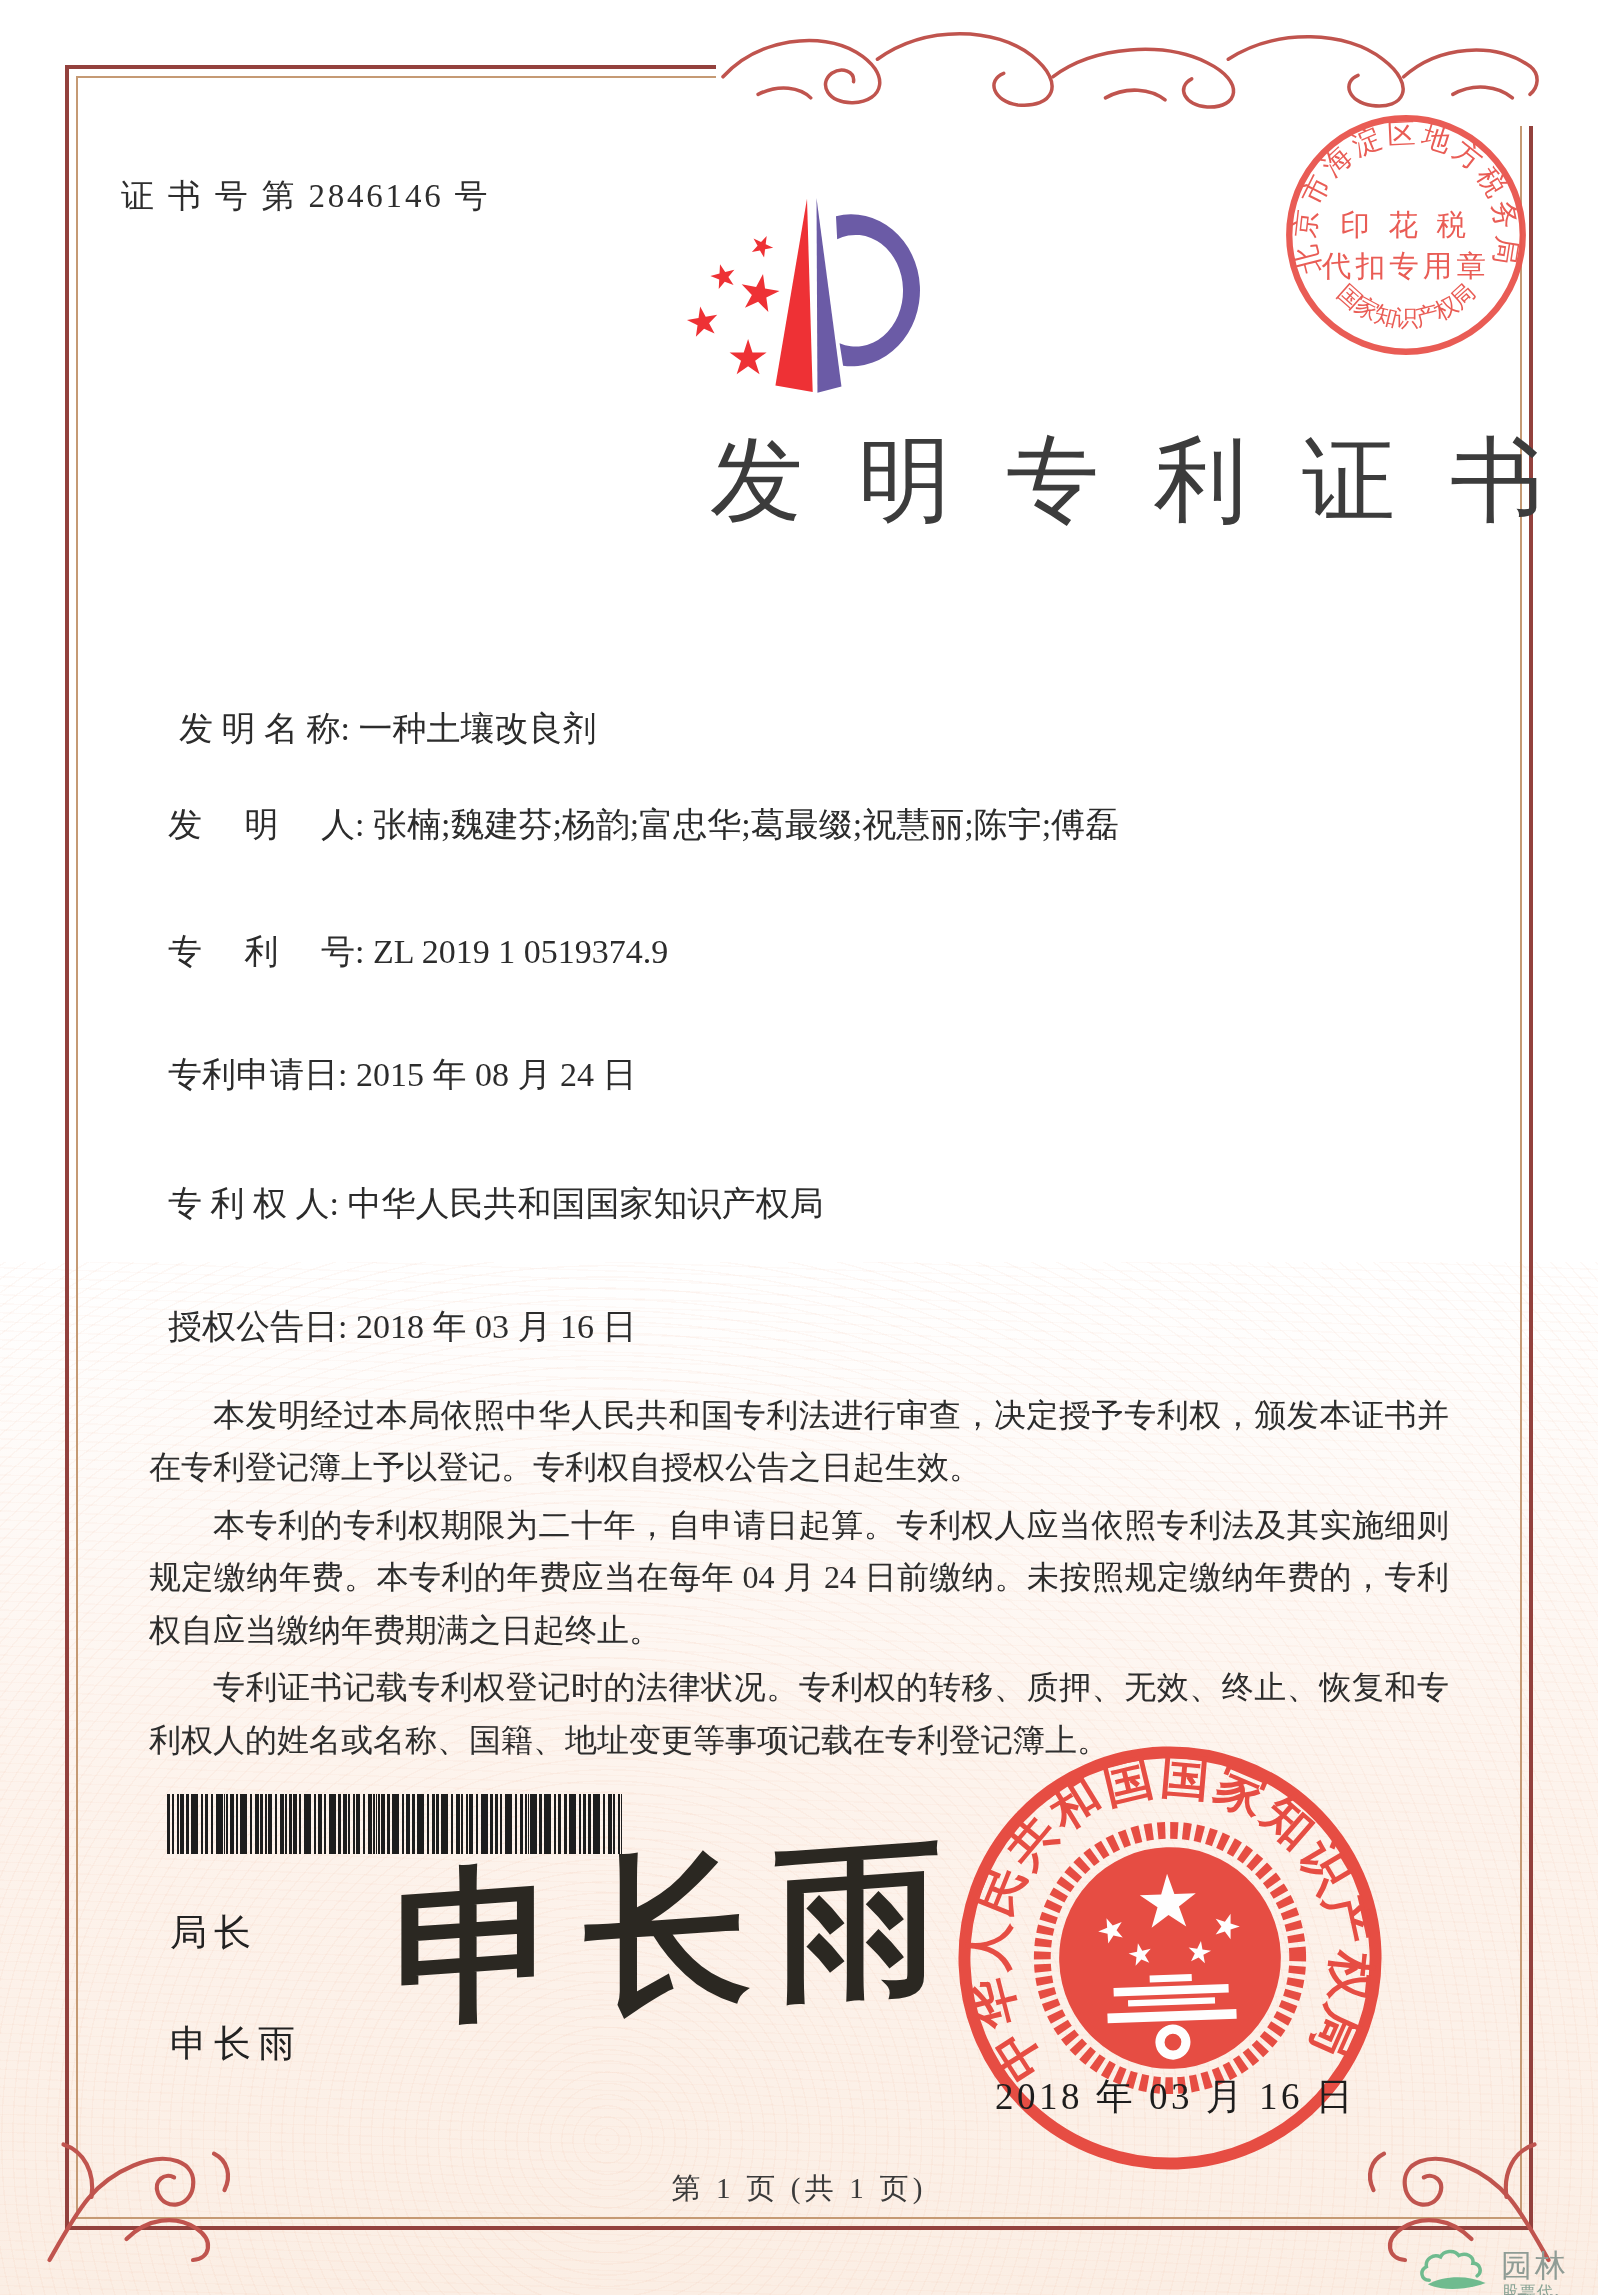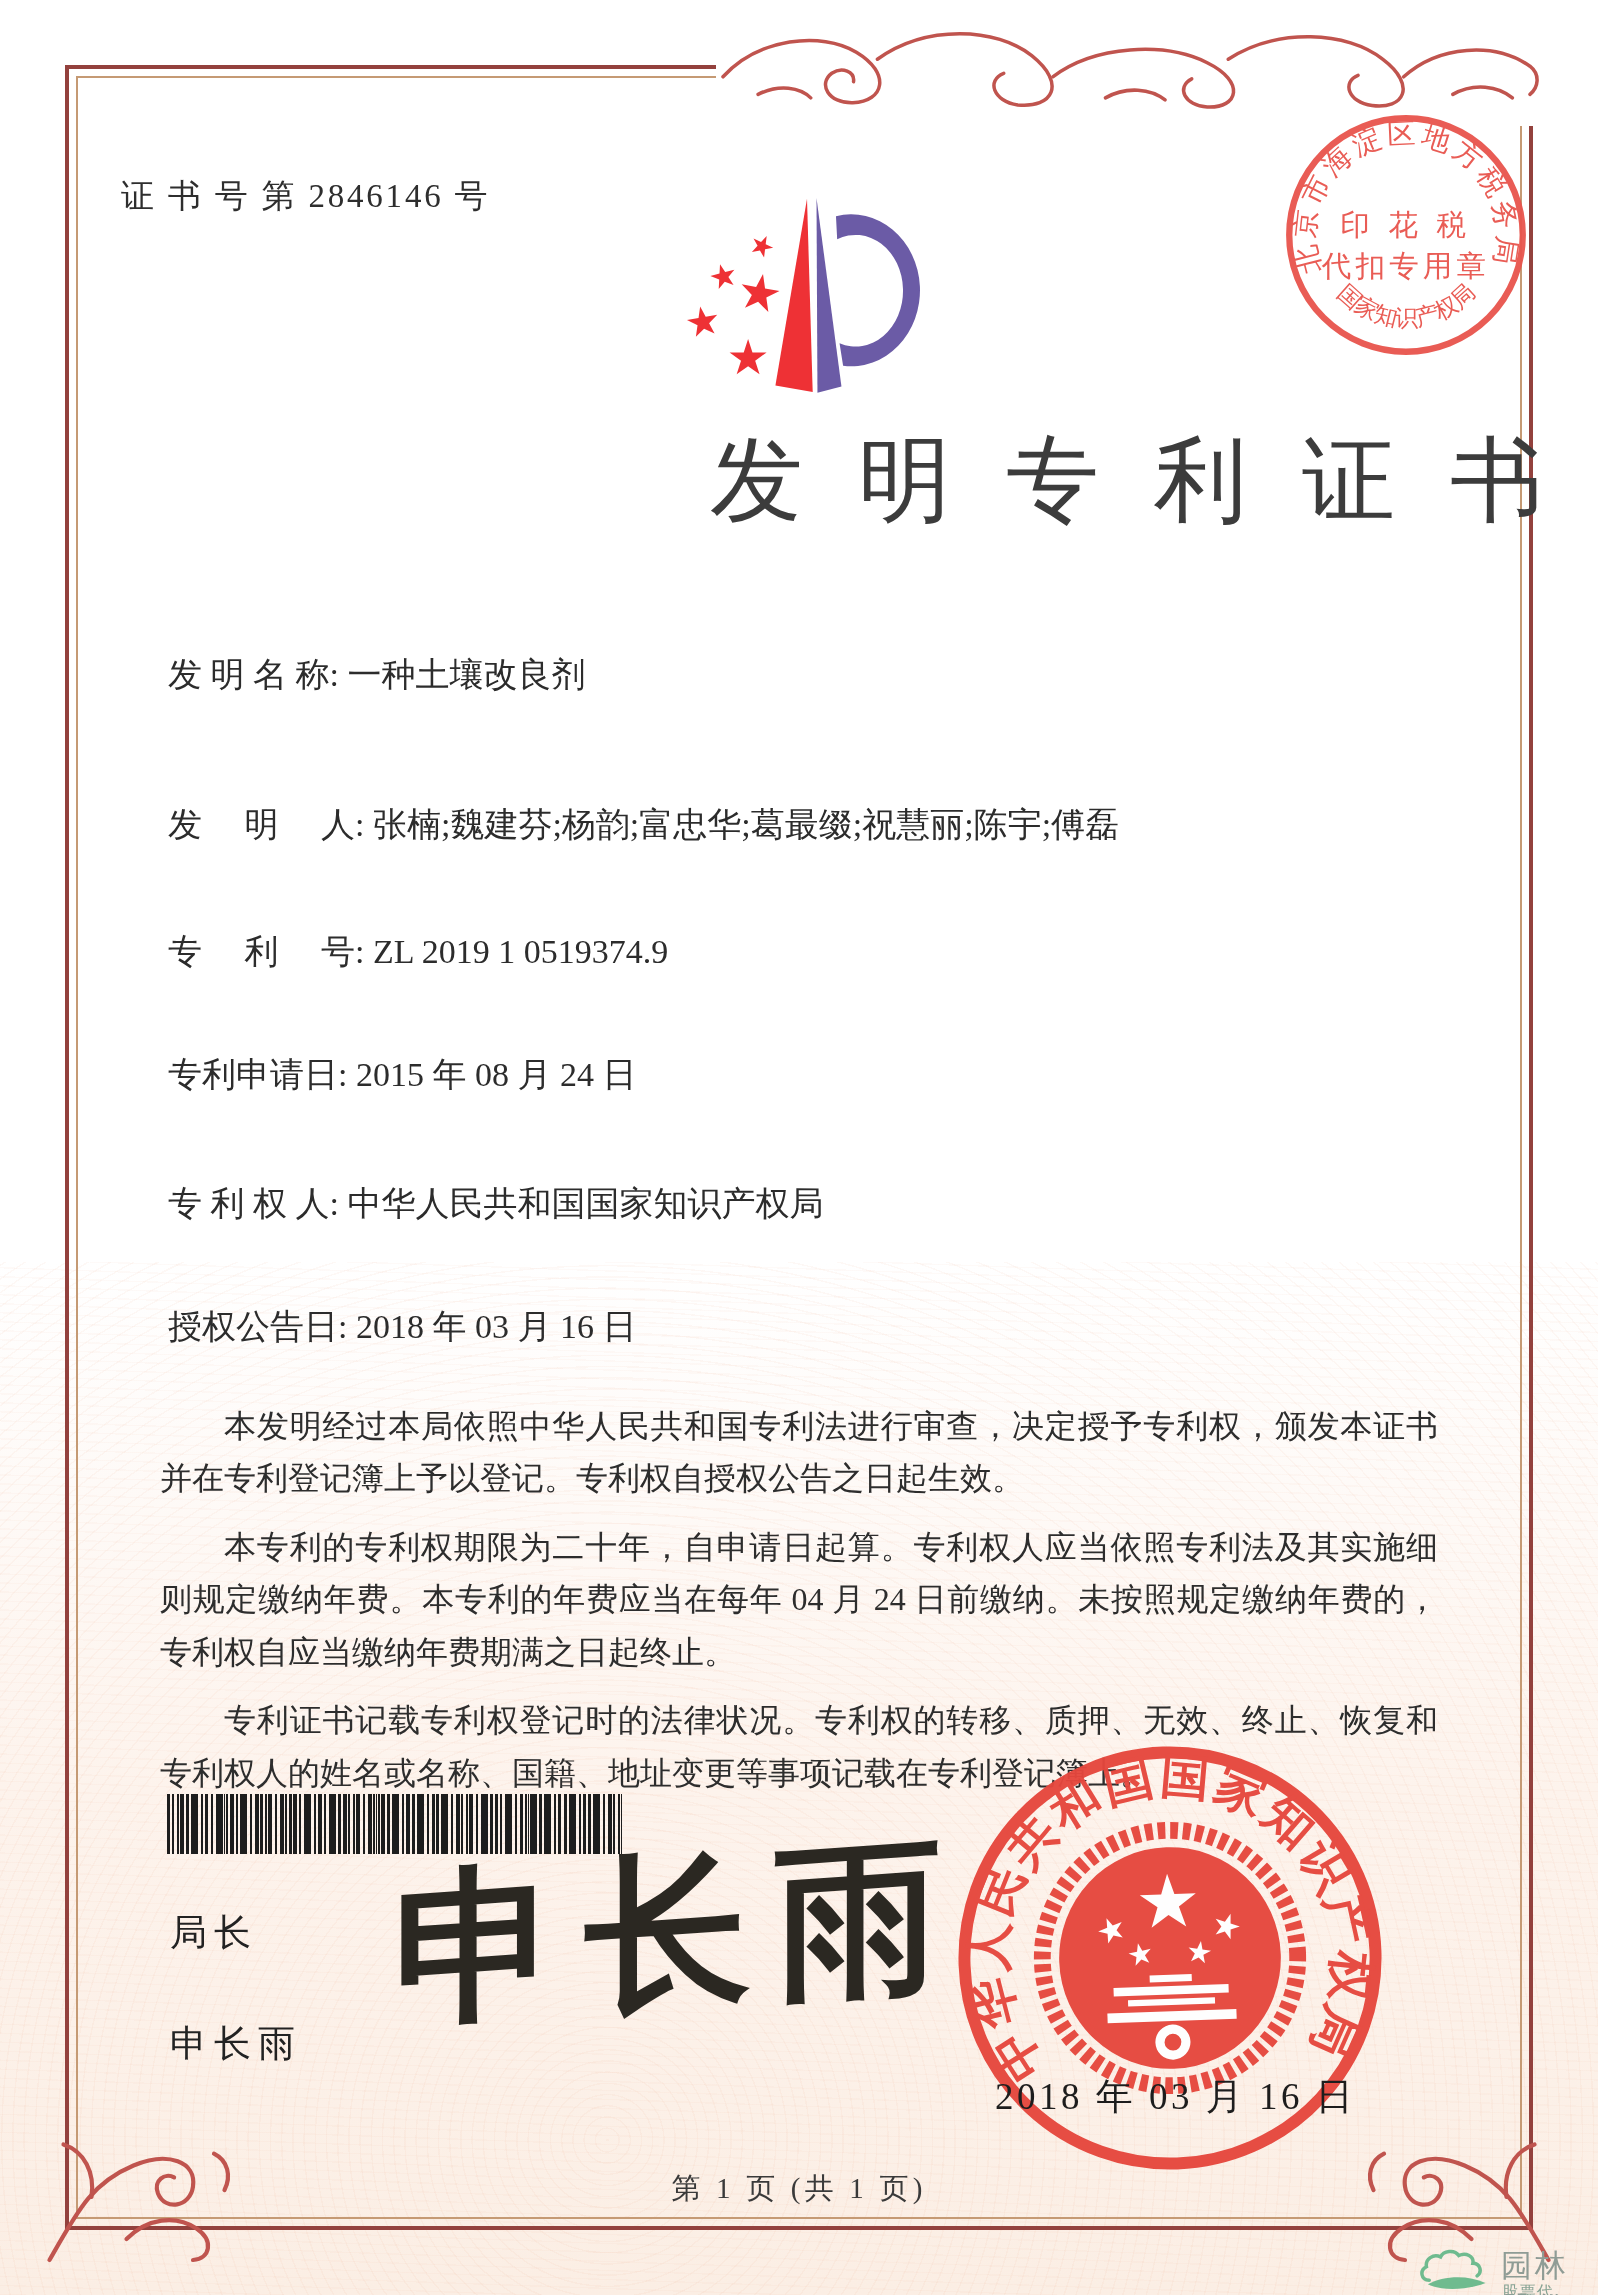--- a/index.html
+++ b/index.html
@@ -31,26 +31,26 @@
   .logo { position:absolute; left:658px; top:177px; width:298px; height:247px; }
 
   .stamp-tax { position:absolute; left:1278px; top:107px; width:256px; height:256px; z-index:4; opacity:0.95; }
 
   .title { position:absolute; left:0; width:100%; top:418px; text-align:right;
            font-size:93px; color:#3c3c3c; letter-spacing:55px; text-indent:55px; font-weight:500; }
 
   .field { position:absolute; left:168px; width:1278px; font-size:34px; color:#2c2c2c; white-space:nowrap; }
   .field .lab { display:inline-block; }
   .field .val { display:inline-block; }
-  .f0 { top:652px; }  .f1 { top:802px; } .f2 { top:929px; }
+  .f0 { top:706px;margin-left:11px; }  .f1 { top:802px; } .f2 { top:929px; }
   .f3 { top:1052px; } .f4 { top:1181px; } .f5 { top:1304px; }
 
   .body-text { position:absolute; left:144px; right:144px; top:1384px; font-size:32px;
                line-height:1.64; color:#2d2d2d; text-align:justify; }
-  .body-text p { text-indent:2em; margin:16px; }
+  .body-text p { text-indent:2em; margin:5px; }
 
   .barcode { position:absolute; left:167px; top:1794px; width:455px; height:60px;
     background-image:
       repeating-linear-gradient(90deg,#1d1d1d 0 2.1px,transparent 2.1px 4.9px),
       repeating-linear-gradient(90deg,#1d1d1d 0 3.5px,transparent 3.5px 12.6px),
       repeating-linear-gradient(90deg,#1d1d1d 0 1.4px,transparent 1.4px 19px); }
 
   .sig-title { position:absolute; left:170px; top:1908px; font-size:37px; color:#222; letter-spacing:7px; }
   .sig-name  { position:absolute; left:170px; top:2019px; font-size:37px; color:#222; letter-spacing:7px; }
   .autograph { position:absolute; left:393px; top:1822px; font-size:167px; color:#2b2822;

